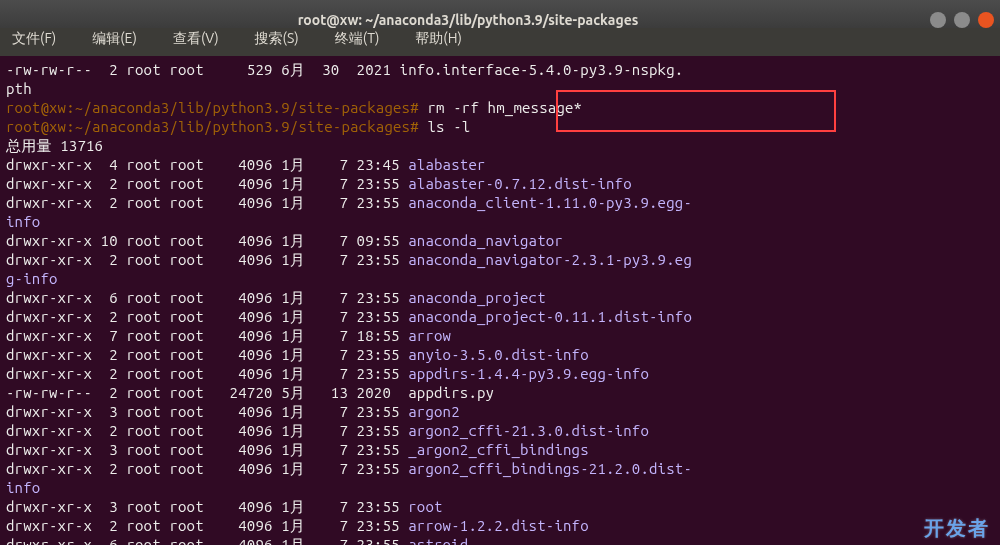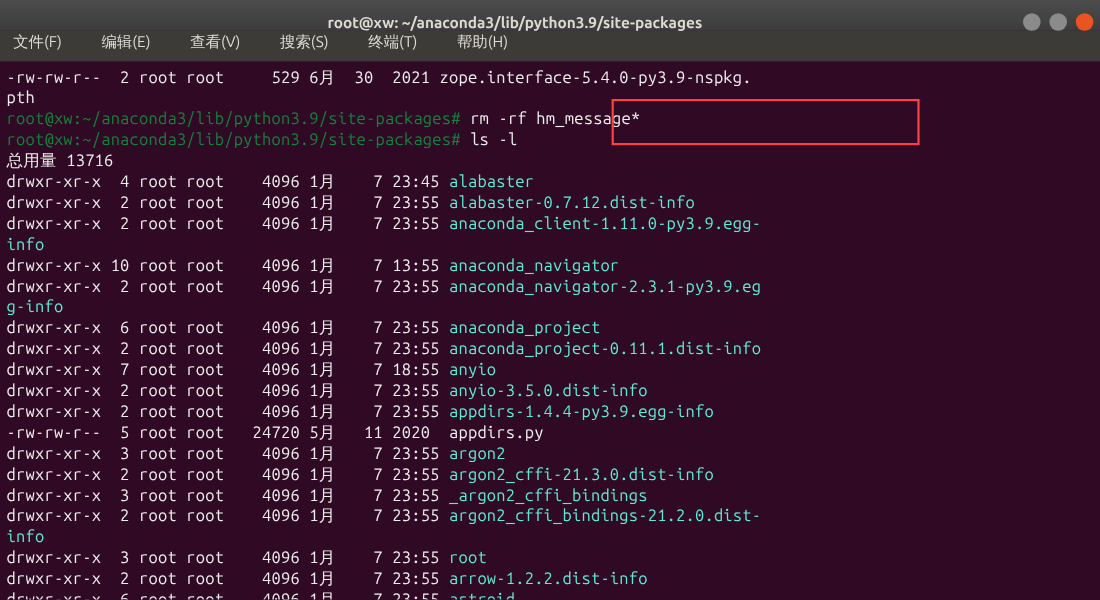--- a/index.html
+++ b/index.html
@@ -8,22 +8,22 @@
     .titlebar-title { flex: 1; text-align: center; color: #dfdbd2; font-size: 14px; font-weight: bold; font-family: Ubuntu, sans-serif; }
     .window-controls { display: flex; gap: 8px; }
     .wc { width: 16px; height: 16px; border-radius: 50%; display: inline-block; }
     .wc-min { background: #8b8b8b; }
     .wc-max { background: #8b8b8b; }
     .wc-close { background: #e95420; }
     .menubar { height: 28px; background: #3c3b37; display: flex; padding: 0 6px; gap: 24px; }
     .menu-item { color: #dfdbd2; font-size: 14px; font-family: Ubuntu, sans-serif; padding: 2px 6px; cursor: pointer; }
     .terminal { background: #300a24; padding: 4px 6px; font-size: 15px; line-height: 19px; white-space: pre; color: #eeeeec; letter-spacing: 0.2px; }
     .white { color: #eeeeec; }
-    .blue { color: #5eead4; }
-    .prompt { color: #15803d; }
+    .blue { color: #c4b5fd; }
+    .prompt { color: #a16207; }
     .highlight-box { position: absolute; border: 2px solid #ff4040; pointer-events: none; }
     .watermark { position: absolute; right: 10px; bottom: 6px; color: #6aa3e8; font-family: "Microsoft YaHei", sans-serif; font-weight: bold; text-align: right; line-height: 1.1; text-shadow: 0 0 3px rgba(255,255,255,.3); }
     .watermark .w1 { font-size: 20px; letter-spacing: 2px; }
     .watermark .w2 { font-size: 20px; letter-spacing: 1px; }
   </style>
 </head>
 <body>
 
 <div class="titlebar">
   <div class="titlebar-title">root@xw: ~/anaconda3/lib/python3.9/site-packages</div>
@@ -36,47 +36,48 @@
 
 <div class="menubar">
   <span class="menu-item">文件(F)</span>
   <span class="menu-item">编辑(E)</span>
   <span class="menu-item">查看(V)</span>
   <span class="menu-item">搜索(S)</span>
   <span class="menu-item">终端(T)</span>
   <span class="menu-item">帮助(H)</span>
 </div>
 
-<div class="terminal" id="term"><span class="white">-rw-rw-r--  2 root root     529 6月  30  2021 </span><span class="white">zope.interface-5.4.0-py3.9-nspkg.</span>
+<div class="terminal" id="term"><span class="white">-rw-rw-r--  2 root root     529 6月  30  2021 </span><span class="white">info.interface-5.4.0-py3.9-nspkg.</span>
 <span class="white">pth</span>
 <span class="prompt">root@xw:~/anaconda3/lib/python3.9/site-packages# </span><span class="white">rm -rf hm_message*</span>
 <span class="prompt">root@xw:~/anaconda3/lib/python3.9/site-packages# </span><span class="white">ls -l</span>
 <span class="white">总用量 13716</span>
 <span class="white">drwxr-xr-x  4 root root    4096 1月    7 23:45 </span><span class="blue">alabaster</span>
 <span class="white">drwxr-xr-x  2 root root    4096 1月    7 23:55 </span><span class="blue">alabaster-0.7.12.dist-info</span>
 <span class="white">drwxr-xr-x  2 root root    4096 1月    7 23:55 </span><span class="blue">anaconda_client-1.11.0-py3.9.egg-</span>
 <span class="blue">info</span>
-<span class="white">drwxr-xr-x 10 root root    4096 1月    7 13:55 </span><span class="blue">anaconda_navigator</span>
+<span class="white">drwxr-xr-x 10 root root    4096 1月    7 09:55 </span><span class="blue">anaconda_navigator</span>
 <span class="white">drwxr-xr-x  2 root root    4096 1月    7 23:55 </span><span class="blue">anaconda_navigator-2.3.1-py3.9.eg</span>
 <span class="blue">g-info</span>
 <span class="white">drwxr-xr-x  6 root root    4096 1月    7 23:55 </span><span class="blue">anaconda_project</span>
 <span class="white">drwxr-xr-x  2 root root    4096 1月    7 23:55 </span><span class="blue">anaconda_project-0.11.1.dist-info</span>
-<span class="white">drwxr-xr-x  7 root root    4096 1月    7 18:55 </span><span class="blue">anyio</span>
+<span class="white">drwxr-xr-x  7 root root    4096 1月    7 18:55 </span><span class="blue">arrow</span>
 <span class="white">drwxr-xr-x  2 root root    4096 1月    7 23:55 </span><span class="blue">anyio-3.5.0.dist-info</span>
 <span class="white">drwxr-xr-x  2 root root    4096 1月    7 23:55 </span><span class="blue">appdirs-1.4.4-py3.9.egg-info</span>
-<span class="white">-rw-rw-r--  5 root root   24720 5月   11 2020  </span><span class="white">appdirs.py</span>
+<span class="white">-rw-rw-r--  2 root root   24720 5月   13 2020  </span><span class="white">appdirs.py</span>
 <span class="white">drwxr-xr-x  3 root root    4096 1月    7 23:55 </span><span class="blue">argon2</span>
 <span class="white">drwxr-xr-x  2 root root    4096 1月    7 23:55 </span><span class="blue">argon2_cffi-21.3.0.dist-info</span>
 <span class="white">drwxr-xr-x  3 root root    4096 1月    7 23:55 </span><span class="blue">_argon2_cffi_bindings</span>
 <span class="white">drwxr-xr-x  2 root root    4096 1月    7 23:55 </span><span class="blue">argon2_cffi_bindings-21.2.0.dist-</span>
 <span class="blue">info</span>
 <span class="white">drwxr-xr-x  3 root root    4096 1月    7 23:55 </span><span class="blue">root</span>
 <span class="white">drwxr-xr-x  2 root root    4096 1月    7 23:55 </span><span class="blue">arrow-1.2.2.dist-info</span>
 <span class="white">drwxr-xr-x  6 root root    4096 1月    7 23:55 </span><span class="blue">astroid</span>
 
 
 
 </div>
 
 <div class="highlight-box" id="hl" style="left: 556px; top: 90px; width: 280px; height: 42px;"></div>
 
 <div class="watermark">
+  <div class="w1">开发者</div>
 </div>
 
 </body></html>

